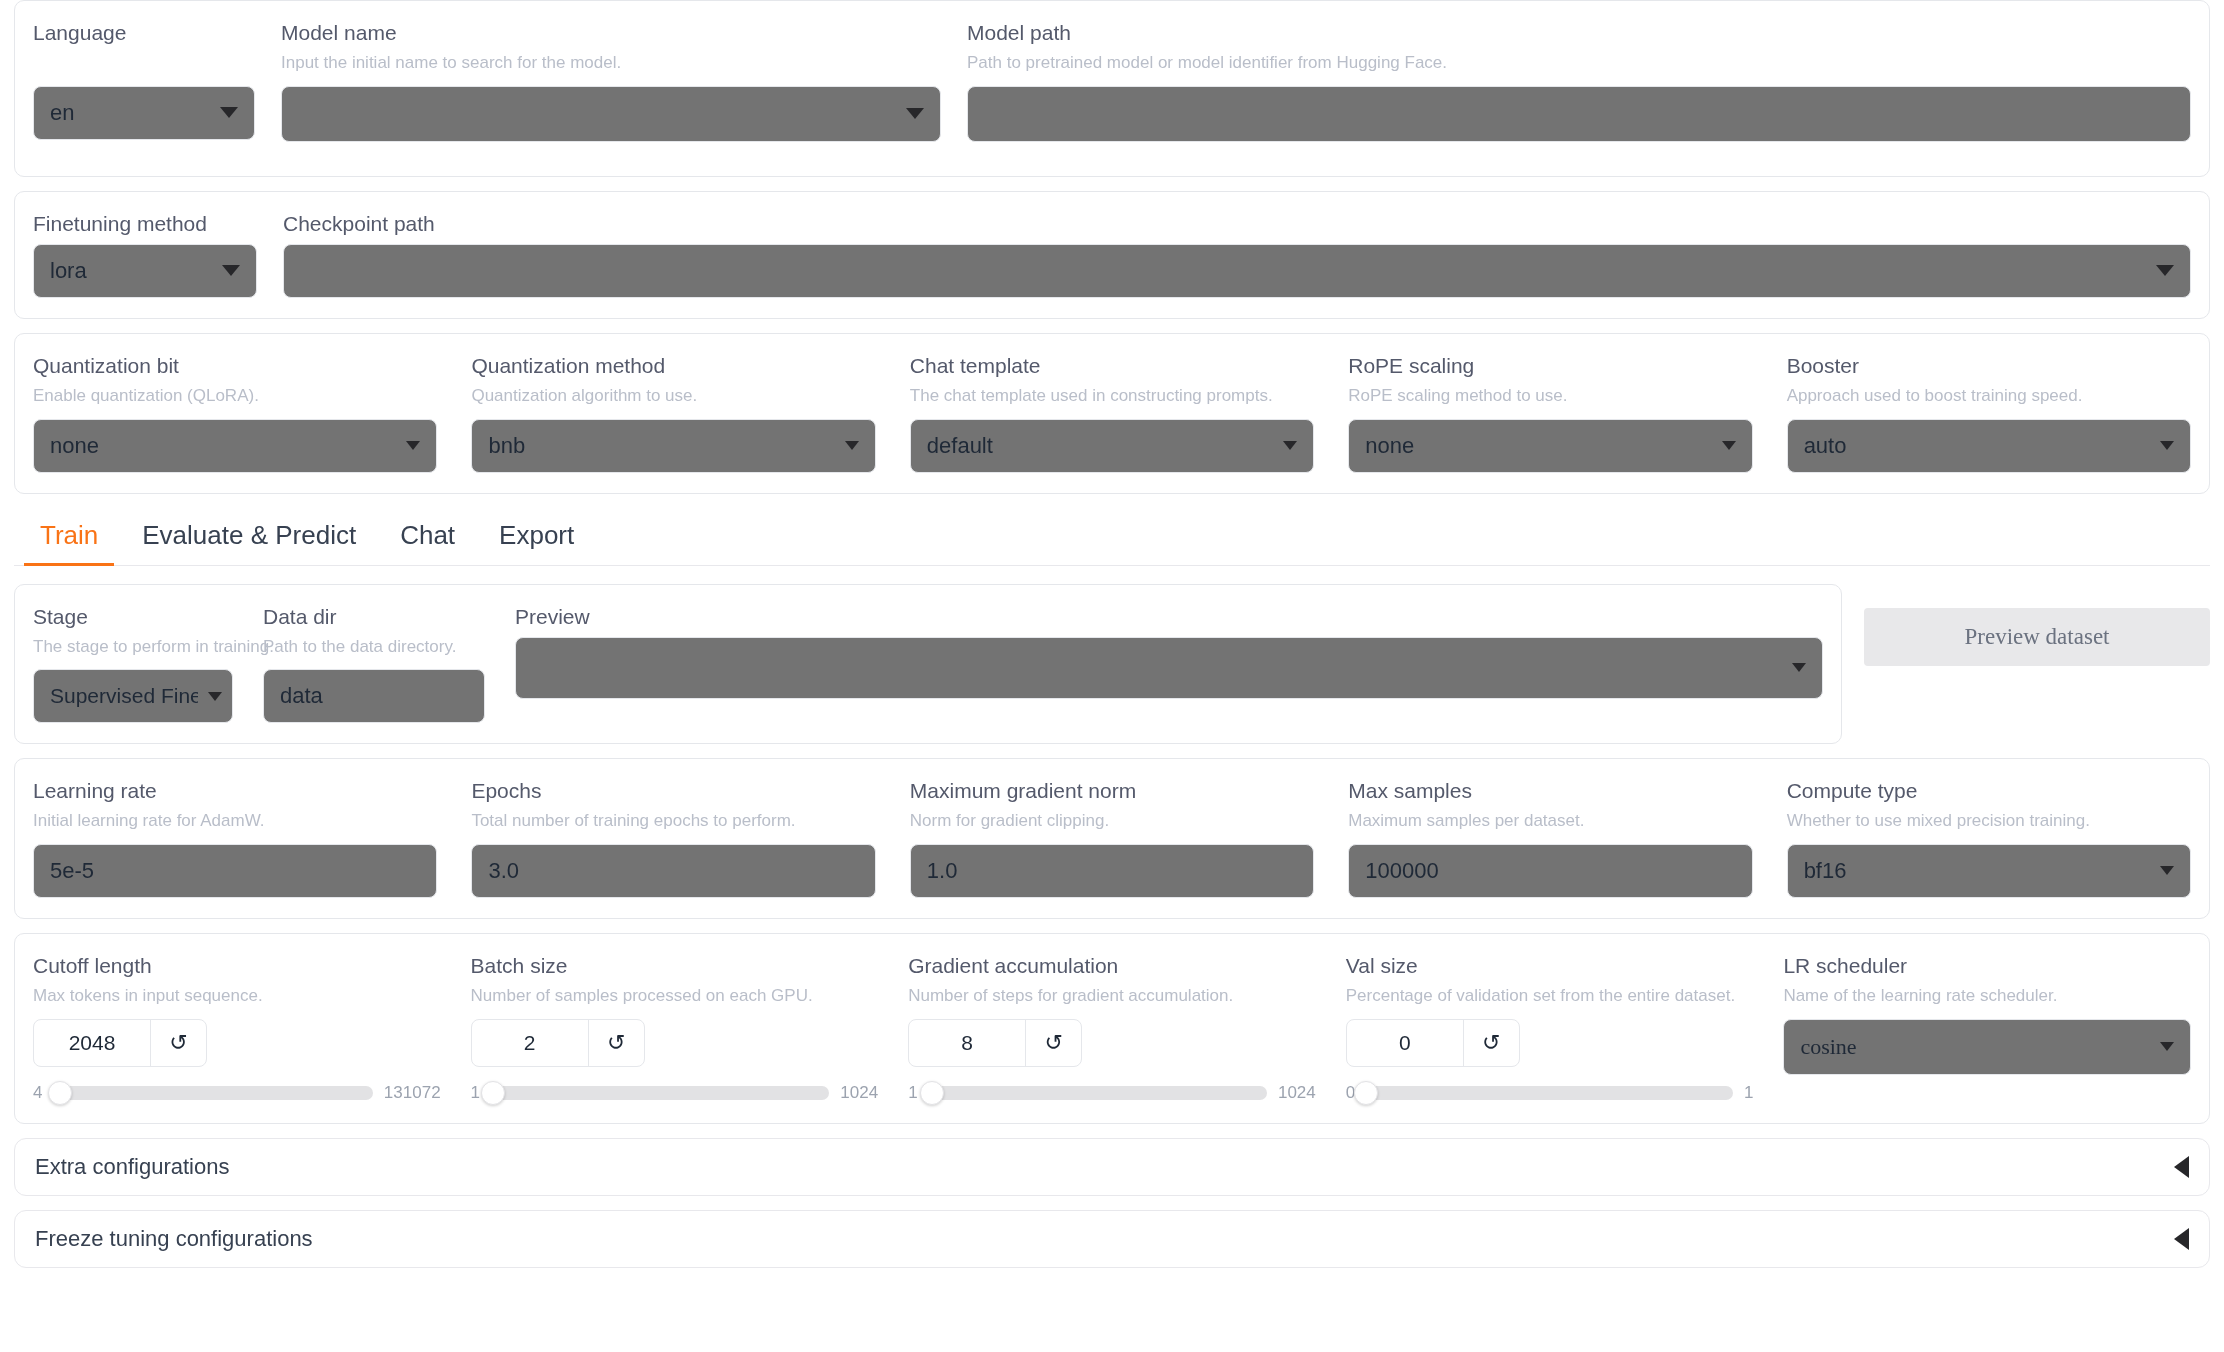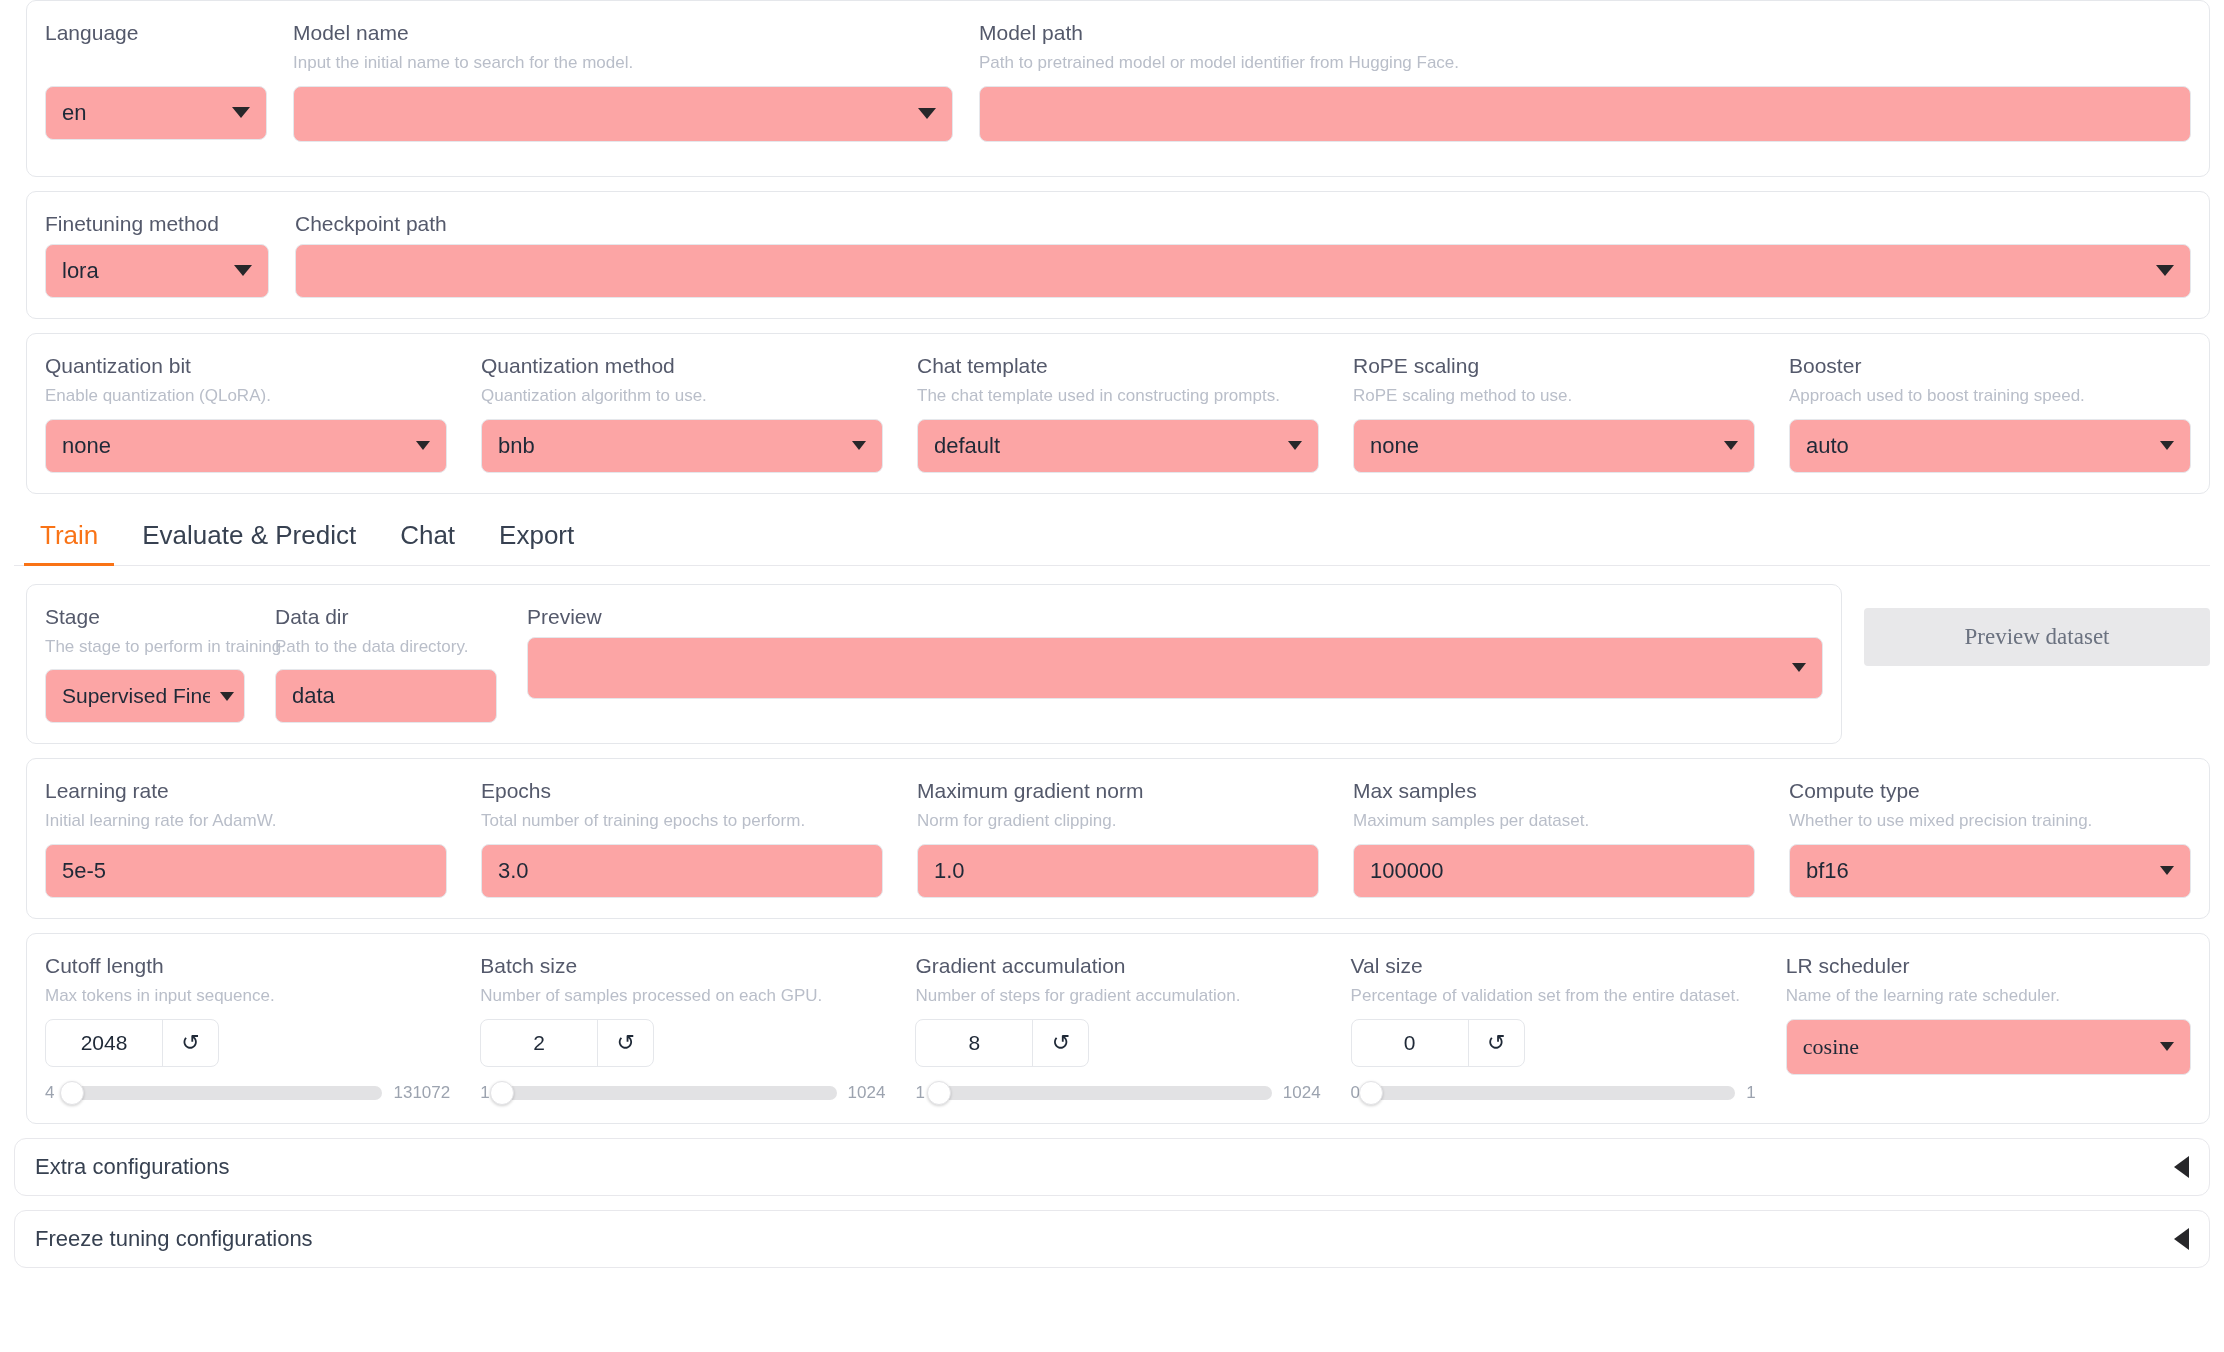--- a/index.html
+++ b/index.html
@@ -13,21 +13,20 @@
   }
   .page { width: 2224px; height: 1352px; padding: 0 14px; position: relative; }
 
   
   .panel {
     border: 1px solid #e5e7eb;
     border-radius: 10px;
     background: #fff;
     padding: 20px 18px 20px 18px;
     margin-bottom: 14px;
-    margin-left: 12px;
   }
   .row { display: flex; align-items: flex-start; gap: 26px; }
   .col { display: flex; flex-direction: column; }
 
   
   .lbl {
     font-size: 21px;
     color: #54596b;
     line-height: 1.15;
     margin-bottom: 8px;
@@ -40,21 +39,21 @@
     margin-bottom: 13px;
     white-space: nowrap;
   }
   .hint.ph { visibility: hidden; }
 
   
   .ctl {
     height: 54px;
     border: 1px solid #e5e7eb;
     border-radius: 8px;
-    background: #fca5a5;
+    background: #737373;
     display: flex;
     align-items: center;
     padding: 0 16px;
     font-size: 22px;
     color: #1f2937;
     position: relative;
   }
   .ctl.tall { height: 56px; }
   .ctl .val { flex: 1; overflow: hidden; white-space: nowrap; }
   .caret {

